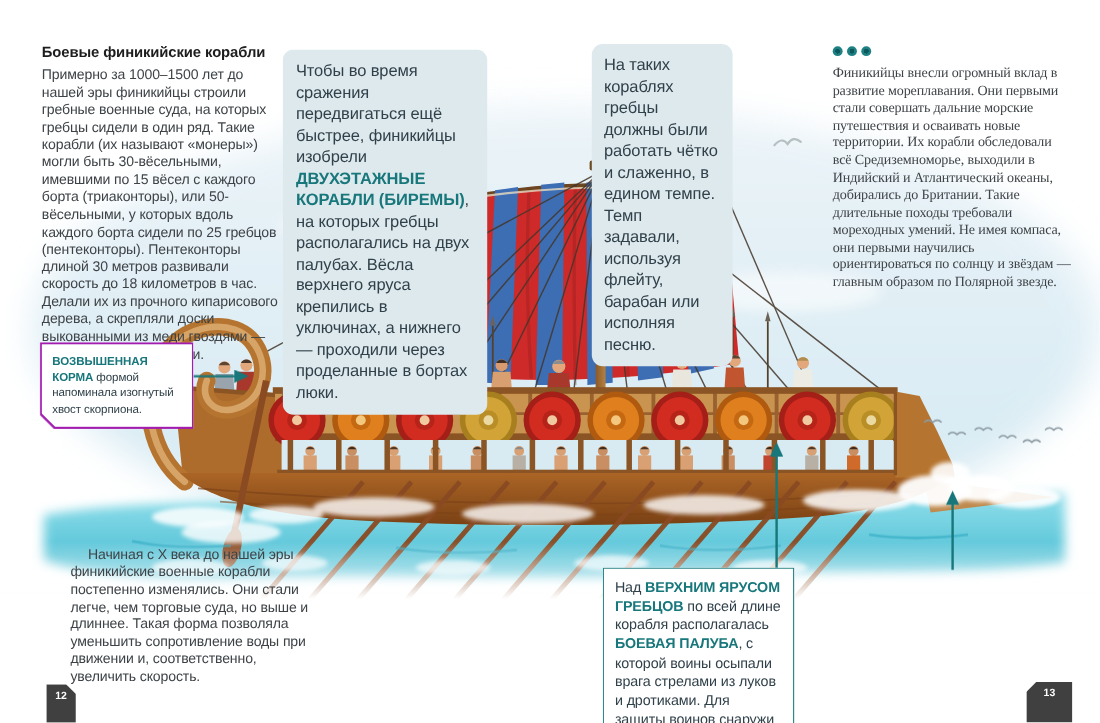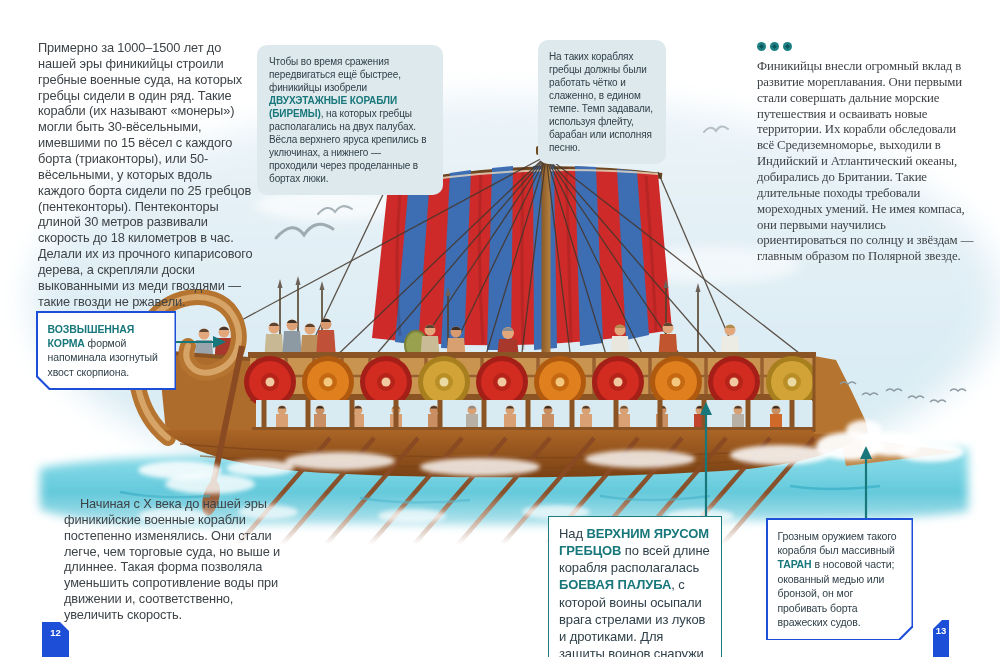--- a/index.html
+++ b/index.html
@@ -6,33 +6,33 @@
   .stage{position:relative;width:1000px;height:657px;background:#ffffff;overflow:hidden;
          font-family:"Liberation Sans", sans-serif;}
   .abs{position:absolute;}
   .illus{left:0;top:0;width:1000px;height:657px;z-index:0;}
   .txt-layer{z-index:2;}
   .heading{font-size:13.5px;font-weight:bold;color:#1d1d1f;margin:0 0 5px 0;letter-spacing:-.1px;}
   .body-text{font-size:12.8px;line-height:1.24;color:#3e4347;letter-spacing:-.12px;}
   .body-text p{margin:0;font-family:Liberation Serif, serif;}
   .indent{text-indent:16px;margin-left:26px;}
   .callout{background:#dee9ed;border-radius:10px;padding:10px 12px;
-           font-size:10px;line-height:1.3;color:#31414a;letter-spacing:-.1px;}
+           font-size:15px;line-height:1.3;color:#31414a;letter-spacing:-.1px;}
   .hl{color:#17777b;font-weight:bold;}
   .frame-box{background:#fff;border:1px solid #1b7a7d;padding:8px 10px;
              font-size:13px;line-height:1.32;color:#31414a;letter-spacing:-.1px;}
-  .notch-wrap{padding:1.5px;background:#1d4ed8;}
+  .notch-wrap{padding:1.5px;background:#a21caf;}
   .notch-bl, .notch-bl .notch-in{clip-path:polygon(0 0,100% 0,100% 100%,13px 100%,0 calc(100% - 13px));}
   .notch-br, .notch-br .notch-in{clip-path:polygon(0 0,100% 0,100% calc(100% - 13px),calc(100% - 13px) 100%,0 100%);}
   .notch-in{background:#fff;padding:9px 10px;font-size:10.5px;line-height:1.38;
             color:#31414a;letter-spacing:-.1px;}
   .dots{display:flex;gap:4px;margin-bottom:8px;}
   .dot{width:9px;height:9px;border-radius:50%;
        background:radial-gradient(circle,#0d585b 0 34%,#1d8183 35% 100%);}
-  .page-tab{background:#1d4ed8;color:#fff;font-size:9.5px;font-weight:bold;
+  .page-tab{background:#404040;color:#fff;font-size:9.5px;font-weight:bold;
             text-align:center;padding-top:5px;box-sizing:border-box;}
   .tab-l{clip-path:polygon(0 0,calc(100% - 9px) 0,100% 9px,100% 100%,0 100%);}
   .tab-r{clip-path:polygon(9px 0,100% 0,100% 100%,0 100%,0 9px);}
 </style>
 </head>
 <body>
 
 <div class="stage">
 
   <svg class="abs illus" viewBox="0 0 1000 657" width="1000" height="657" xmlns="http://www.w3.org/2000/svg">
@@ -471,20 +471,21 @@
       <line x1="176" y1="342" x2="214" y2="342"></line>
         <polygon points="213,336 226,342 213,348" stroke="none"></polygon>
       <line x1="706" y1="518" x2="706" y2="414"></line>
         <polygon points="700,415 706,402 712,415" stroke="none"></polygon>
       <line x1="866" y1="518" x2="866" y2="458"></line>
         <polygon points="860,459 866,446 872,459" stroke="none"></polygon>
     </g>
   </svg>
 
   <div class="abs txt-layer" style="left:38px;top:40px;width:222px;">
+    <h3 class="heading">Боевые финикийские корабли</h3>
     <div class="body-text">Примерно за 1000–1500 лет до нашей эры финикийцы строили гребные военные суда, на которых гребцы сидели в один ряд. Такие корабли (их называют «монеры») могли быть 30-вёсельными, имевшими по 15 вёсел с каждого борта (триаконторы), или 50-вёсельными, у которых вдоль каждого борта сидели по 25 гребцов (пентеконторы). Пентеконторы длиной 30 метров развивали скорость до 18 километров в час. Делали их из прочного кипарисового дерева, а скрепляли доски выкованными из меди гвоздями — такие гвозди не ржавели.</div>
   </div>
 
   <div class="abs txt-layer callout" style="left:257px;top:45px;width:162px;">
     <span>Чтобы во время сражения передвигаться ещё быстрее, финикийцы изобрели </span><span class="hl">ДВУХЭТАЖНЫЕ КОРАБЛИ (БИРЕМЫ)</span><span>, на которых гребцы располагались на двух палубах. Вёсла верхнего яруса крепились в уключинах, а нижнего — проходили через проделанные в бортах люки.</span>
   </div>
 
   <div class="abs txt-layer callout" style="left:538px;top:40px;width:106px;padding:10px 11px;">
     <span>На таких кораблях гребцы должны были работать чётко и слаженно, в едином темпе. Темп задавали, используя флейту, барабан или исполняя песню.</span>
   </div>
@@ -506,22 +507,17 @@
     </div>
   </div>
 
   <div class="abs txt-layer body-text indent" style="left:38px;top:496px;width:232px;">Начиная с X века до нашей эры финикийские военные корабли постепенно изменялись. Они стали легче, чем торговые суда, но выше и длиннее. Такая форма позволяла уменьшить сопротивление воды при движении и, соответственно, увеличить скорость.</div>
 
 
   <div class="abs txt-layer frame-box" style="left:548px;top:516px;width:152px;">
     <span>Над </span><span class="hl">ВЕРХНИМ ЯРУСОМ ГРЕБЦОВ</span><span> по всей длине корабля располагалась </span><span class="hl">БОЕВАЯ ПАЛУБА</span><span>, с которой воины осыпали врага стрелами из луков и дротиками. Для защиты воинов снаружи палубы крепили щиты.</span>
   </div>
 
-  <div class="abs txt-layer notch-wrap notch-br" style="left:766px;top:518px;width:147px;box-sizing:border-box;">
-    <div class="notch-in">
-      <span>Грозным оружием такого корабля был массивный </span><span class="hl">ТАРАН</span><span> в носовой части; окованный медью или бронзой, он мог пробивать борта вражеских судов.</span>
-    </div>
-  </div>
 
   <div class="abs txt-layer page-tab tab-l" style="left:42px;top:622px;width:27px;height:35px;">12</div>
-  <div class="abs txt-layer page-tab tab-r" style="left:933px;top:620px;width:16px;height:37px;text-align:center;">13</div>
+  <div class="abs txt-layer page-tab tab-r" style="left:933px;top:620px;width:42px;height:37px;text-align:center;">13</div>
 
 </div>
 
 </body></html>

